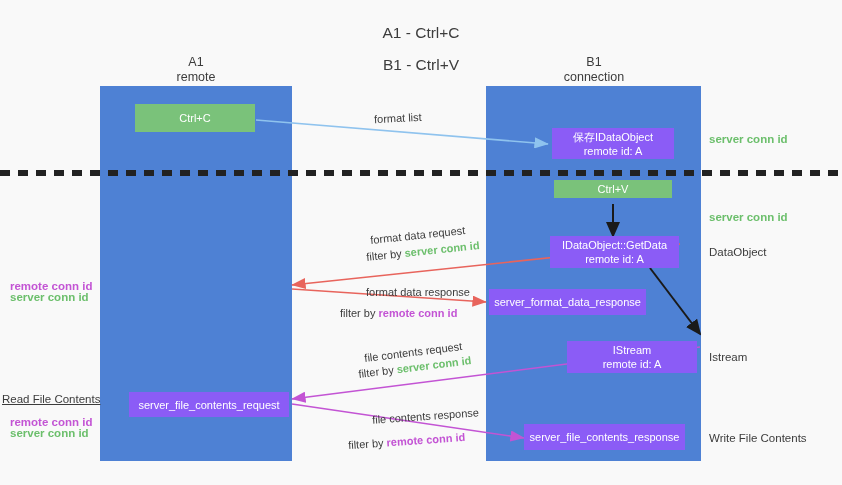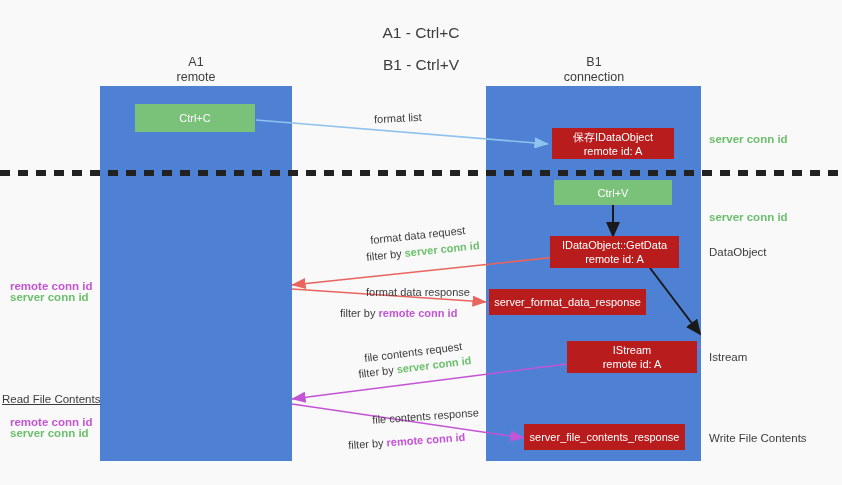--- a/index.html
+++ b/index.html
@@ -62,21 +62,21 @@
     box-sizing: border-box;
     display: flex;
     flex-direction: column;
     align-items: center;
     justify-content: center;
     color: #ffffff;
     font-size: 11px;
     line-height: 14px;
     text-align: center;
   }
-  .node.orange { background: #b91c1c; }
+  .node.orange { background: #8b5cf6; }
   .node.green  { background: #7ac27a; }
   .node .l2 { display: block; }
 
   .sidelabel {
     position: absolute;
     font-size: 11.5px;
     line-height: 14px;
   }
   .sidelabel.bold { font-weight: bold; }
   .green-t  { color: #6cbf6c; }
@@ -156,39 +156,42 @@
 
   <div class="node green" style="left:135px; top:104px; width:120px; height:28px;">
     <span>Ctrl+C</span>
   </div>
 
   <div class="node orange" style="left:552px; top:128px; width:122px; height:31px;">
     <span>保存IDataObject</span>
     <span class="l2">remote id: A</span>
   </div>
 
-  <div class="node green" style="left:554px; top:180px; width:118px; height:25px;">
+  <div class="node green" style="left:554px; top:180px; width:118px; height:18px;">
     <span>Ctrl+V</span>
   </div>
 
   <div class="node orange" style="left:550px; top:236px; width:129px; height:32px;">
     <span>IDataObject::GetData</span>
     <span class="l2">remote id: A</span>
   </div>
 
   <div class="node orange" style="left:567px; top:341px; width:130px; height:32px;">
     <span>IStream</span>
     <span class="l2">remote id: A</span>
   </div>
 
 
   <div class="node orange" style="left:489px; top:289px; width:157px; height:26px;">
     <span>server_format_data_response</span>
   </div>
 
+  <div class="node orange" style="left:129px; top:392px; width:160px; height:25px;">
+    <span>server_file_contents_request</span>
+  </div>
 
   <div class="node orange" style="left:524px; top:424px; width:161px; height:26px;">
     <span>server_file_contents_response</span>
   </div>
 
   <div class="sidelabel bold green-t" style="left:709px; top:132px;">
     <span>server conn id</span>
   </div>
   <div class="sidelabel bold green-t" style="left:709px; top:210px;">
     <span>server conn id</span>

